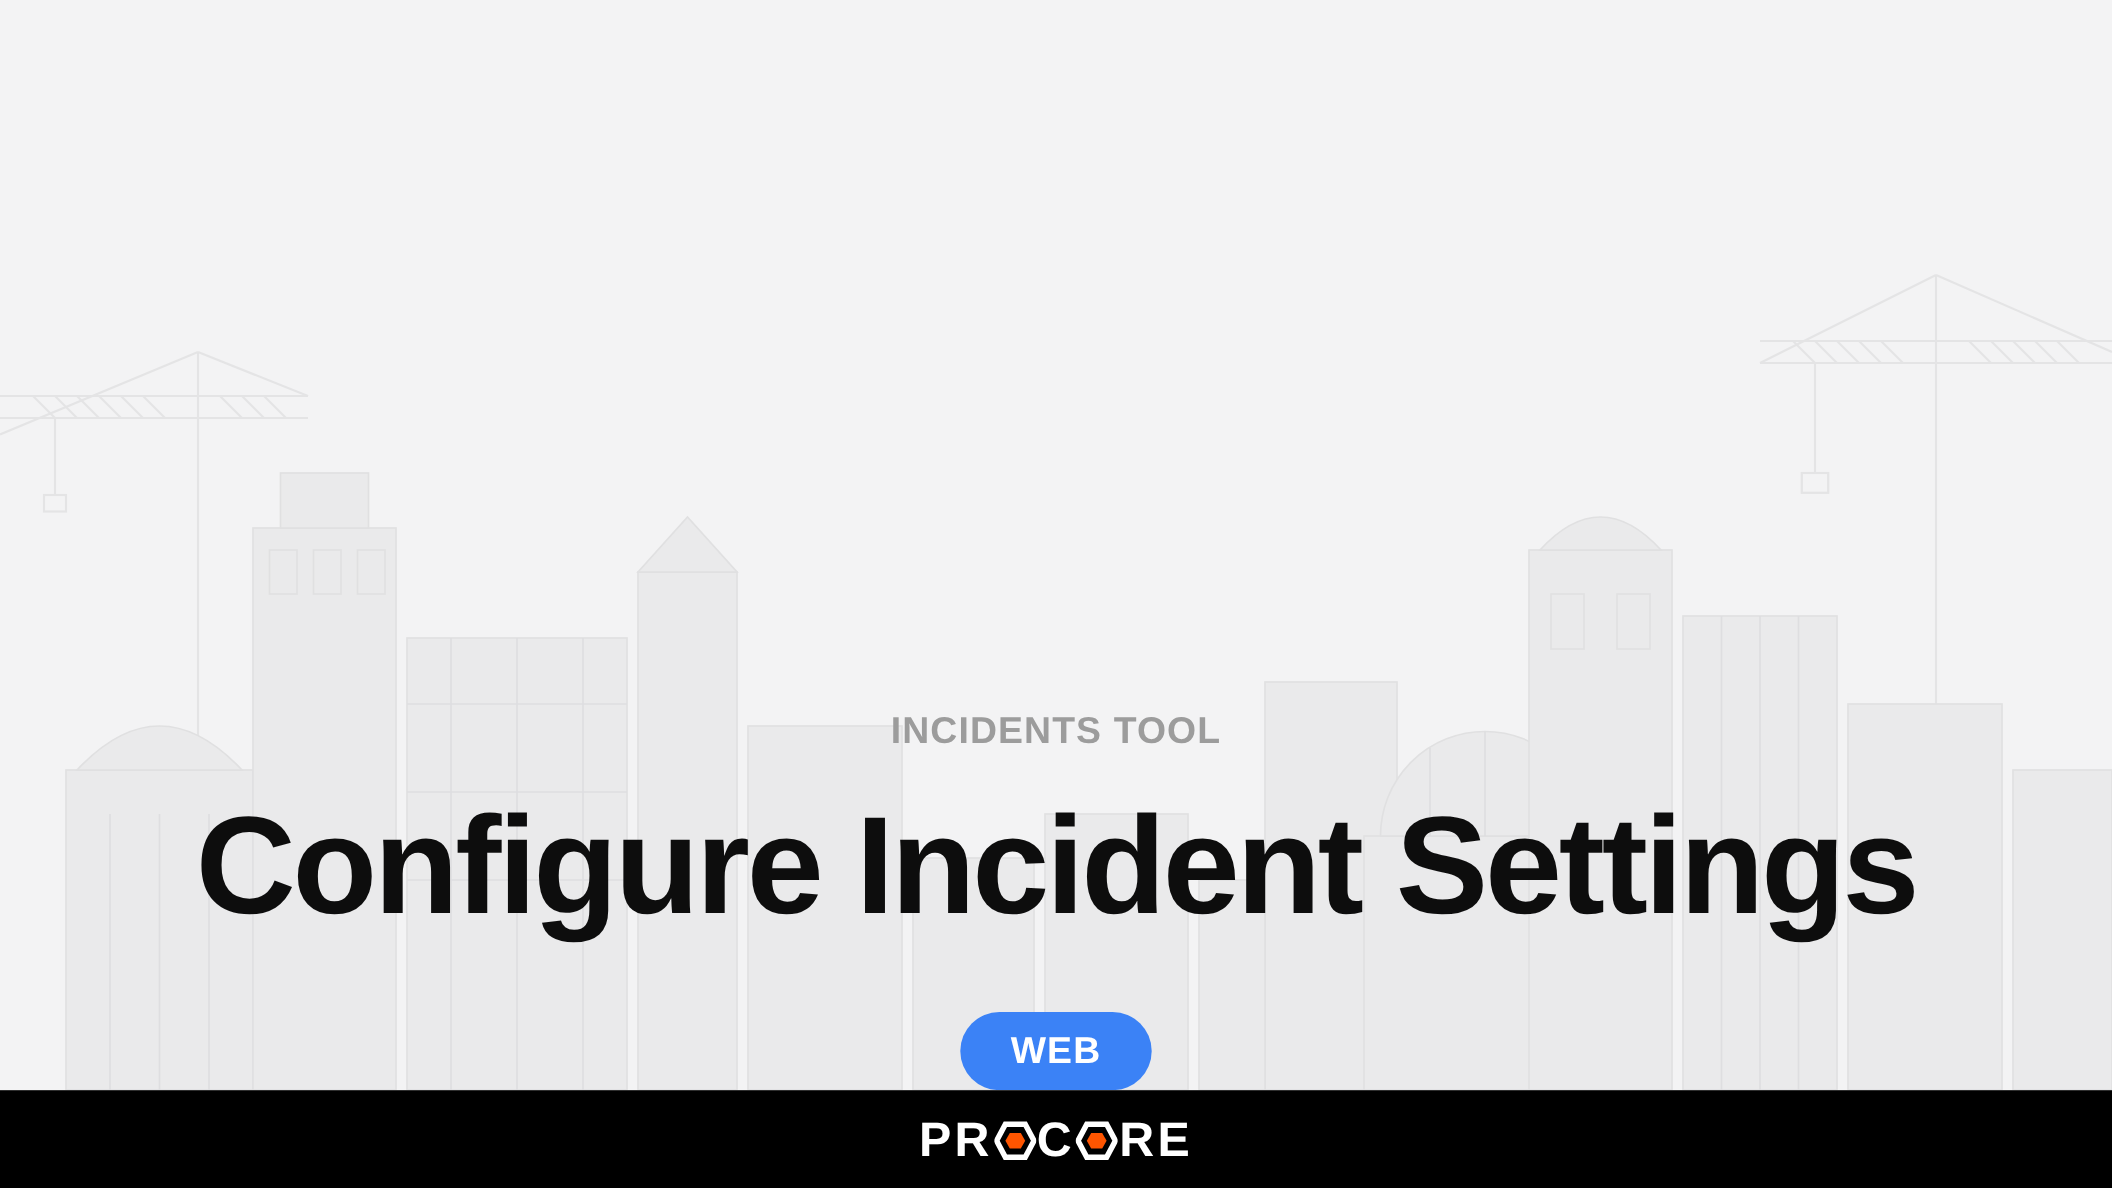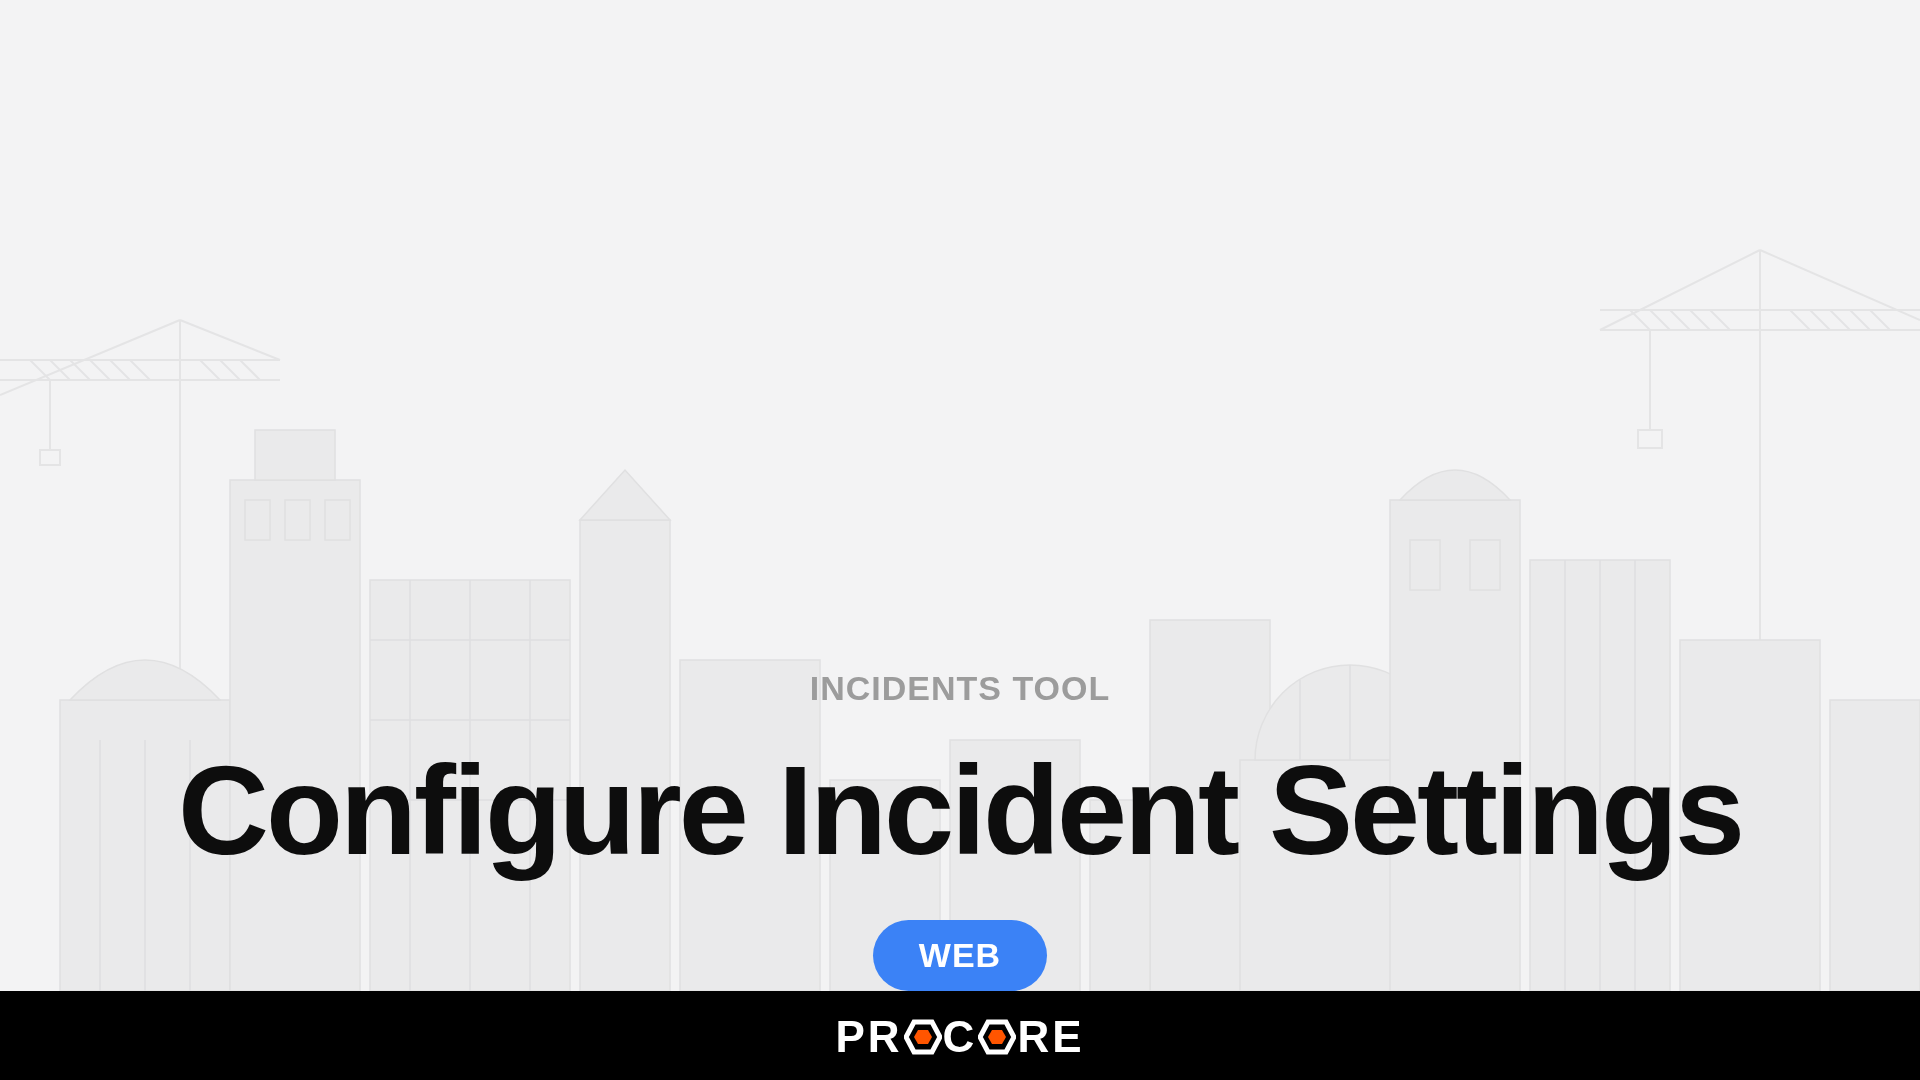--- a/index.html
+++ b/index.html
@@ -51,21 +51,21 @@
       color: #9c9c9c;
       margin-bottom: 40px;
     }
     
     .title {
       font-size: 126px;
       font-weight: 700;
       color: #0d0d0d;
       line-height: 1;
       letter-spacing: -3px;
-      margin-bottom: 46px;
+      margin-bottom: 70px;
     }
     
     .badge {
       display: inline-block;
       background: #3b82f6;
       color: #ffffff;
       font-size: 34px;
       font-weight: 700;
       padding: 16px 46px;
       border-radius: 36px;

